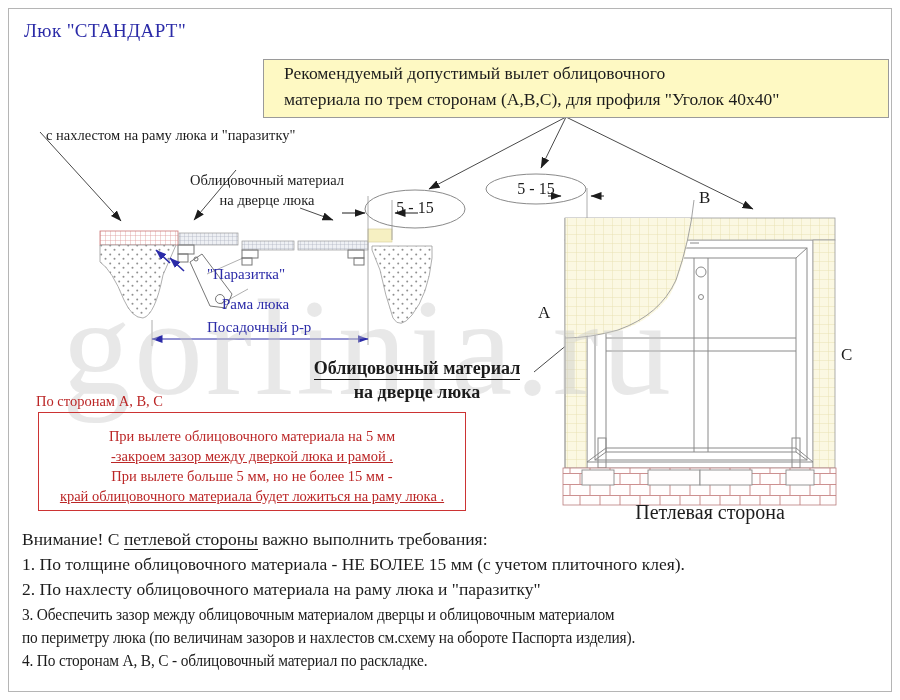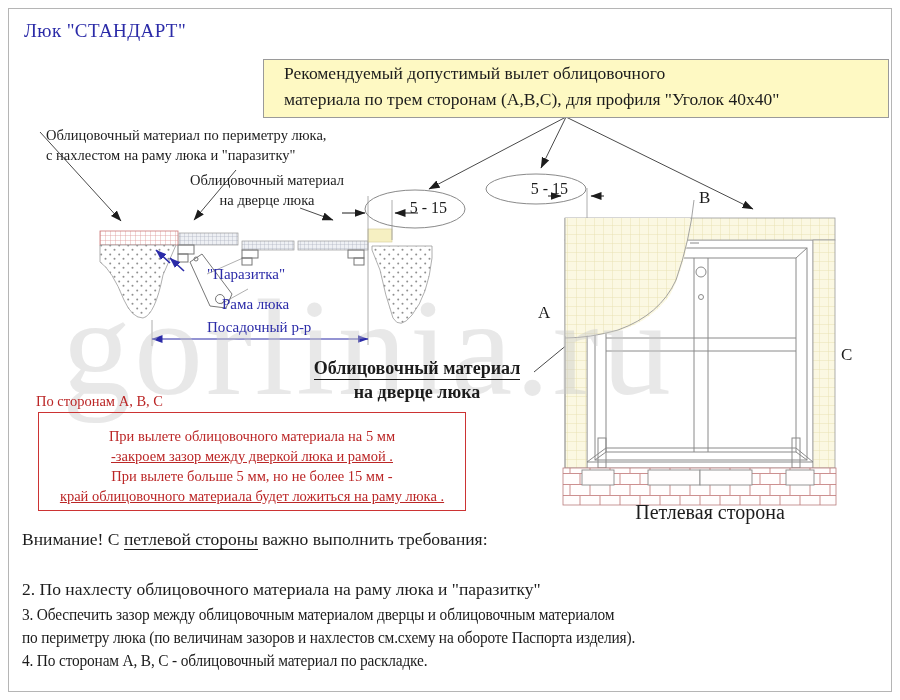--- a/index.html
+++ b/index.html
@@ -18,21 +18,21 @@
            background:#fef9c3;z-index:3;}
   #rec-box .l{position:absolute;left:20px;font-size:17.5px;}
   #rec-line1{top:3px;} #rec-line2{top:29px;}
   .ann{font-size:14.5px;line-height:19.5px;}
   #perimeter-label{left:46px;top:126px;}
   #door-label-small{left:178px;top:171px;width:178px;text-align:center;}
   .blue{color:#2b2ba8;font-size:15px;}
   #parasitka-label{left:207px;top:266px;}
   #frame-label{left:222px;top:296px;}
   #mount-label{left:207px;top:319px;text-align:center;}
-  .gap{font-size:16px;width:64px;text-align:right;}
+  .gap{font-size:16px;width:64px;text-align:center;}
   #gap1{left:383px;top:199px;} #gap2{left:504px;top:180px;}
   #door-label-big{left:300px;top:356px;width:234px;text-align:center;
                   font-size:18px;font-weight:bold;line-height:24px;white-space:normal;}
   #door-label-big .u{border-bottom:1.2px solid #1c1c1c;padding-bottom:1px;}
   .letter{font-size:17px;}
   #side-a{left:538px;top:303px;} #side-b{left:699px;top:188px;} #side-c{left:841px;top:345px;}
   #hinge-label{left:628px;top:501px;width:164px;text-align:center;font-size:20px;}
   .red{color:#bb2626;}
   #red-heading{left:36px;top:393px;font-size:14.5px;}
   #red-box{left:38px;top:412px;width:428px;height:99px;border:1.5px solid #c33;
@@ -198,21 +198,20 @@
   <div id="watermark">gorlinia.ru</div>
 
   <div class="txt" id="doc-title">Люк "СТАНДАРТ"</div>
 
   <div class="abs" id="rec-box">
     <div class="l" id="rec-line1">Рекомендуемый допустимый вылет облицовочного</div>
     <div class="l" id="rec-line2">материала по трем сторонам (А,В,С), для профиля "Уголок 40х40"</div>
   </div>
 
   <div class="txt ann" id="perimeter-label">
-    <div>Облицовочный материал по периметру люка,</div>
     <div>с нахлестом на раму люка и "паразитку"</div>
   </div>
 
   <div class="txt ann" id="door-label-small">
     <div>Облицовочный материал</div>
     <div>на дверце люка</div>
   </div>
 
   <div class="txt blue" id="parasitka-label">"Паразитка"</div>
   <div class="txt blue" id="frame-label">Рама люка</div>
@@ -233,18 +232,19 @@
 
   <div class="txt red" id="red-heading">По сторонам А, В, С</div>
   <div id="red-box">
     <div>При вылете облицовочного материала  на 5 мм</div>
     <div class="u">-закроем зазор между дверкой люка и рамой .</div>
     <div>При вылете больше 5 мм, но не более 15 мм -</div>
     <div class="u">край облицовочного материала будет ложиться на раму люка .</div>
   </div>
 
   <div class="txt req" id="req-intro"><span>Внимание! С </span><span class="u">петлевой стороны</span><span> важно выполнить требования:</span></div>
+  <div class="txt req" id="req-1">1. По толщине облицовочного материала - НЕ БОЛЕЕ 15 мм (с учетом плиточного клея).</div>
   <div class="txt req" id="req-2">2. По нахлесту облицовочного материала на раму люка и "паразитку"</div>
   <div class="txt req cond" id="req-3a">3. Обеспечить зазор между облицовочным материалом дверцы и облицовочным материалом</div>
   <div class="txt req cond" id="req-3b"> по периметру люка (по величинам зазоров и нахлестов см.схему на обороте Паспорта изделия).</div>
   <div class="txt req cond" id="req-4">4. По сторонам А, В, С - облицовочный материал по раскладке.</div>
 
 </div>
 
 </body></html>

